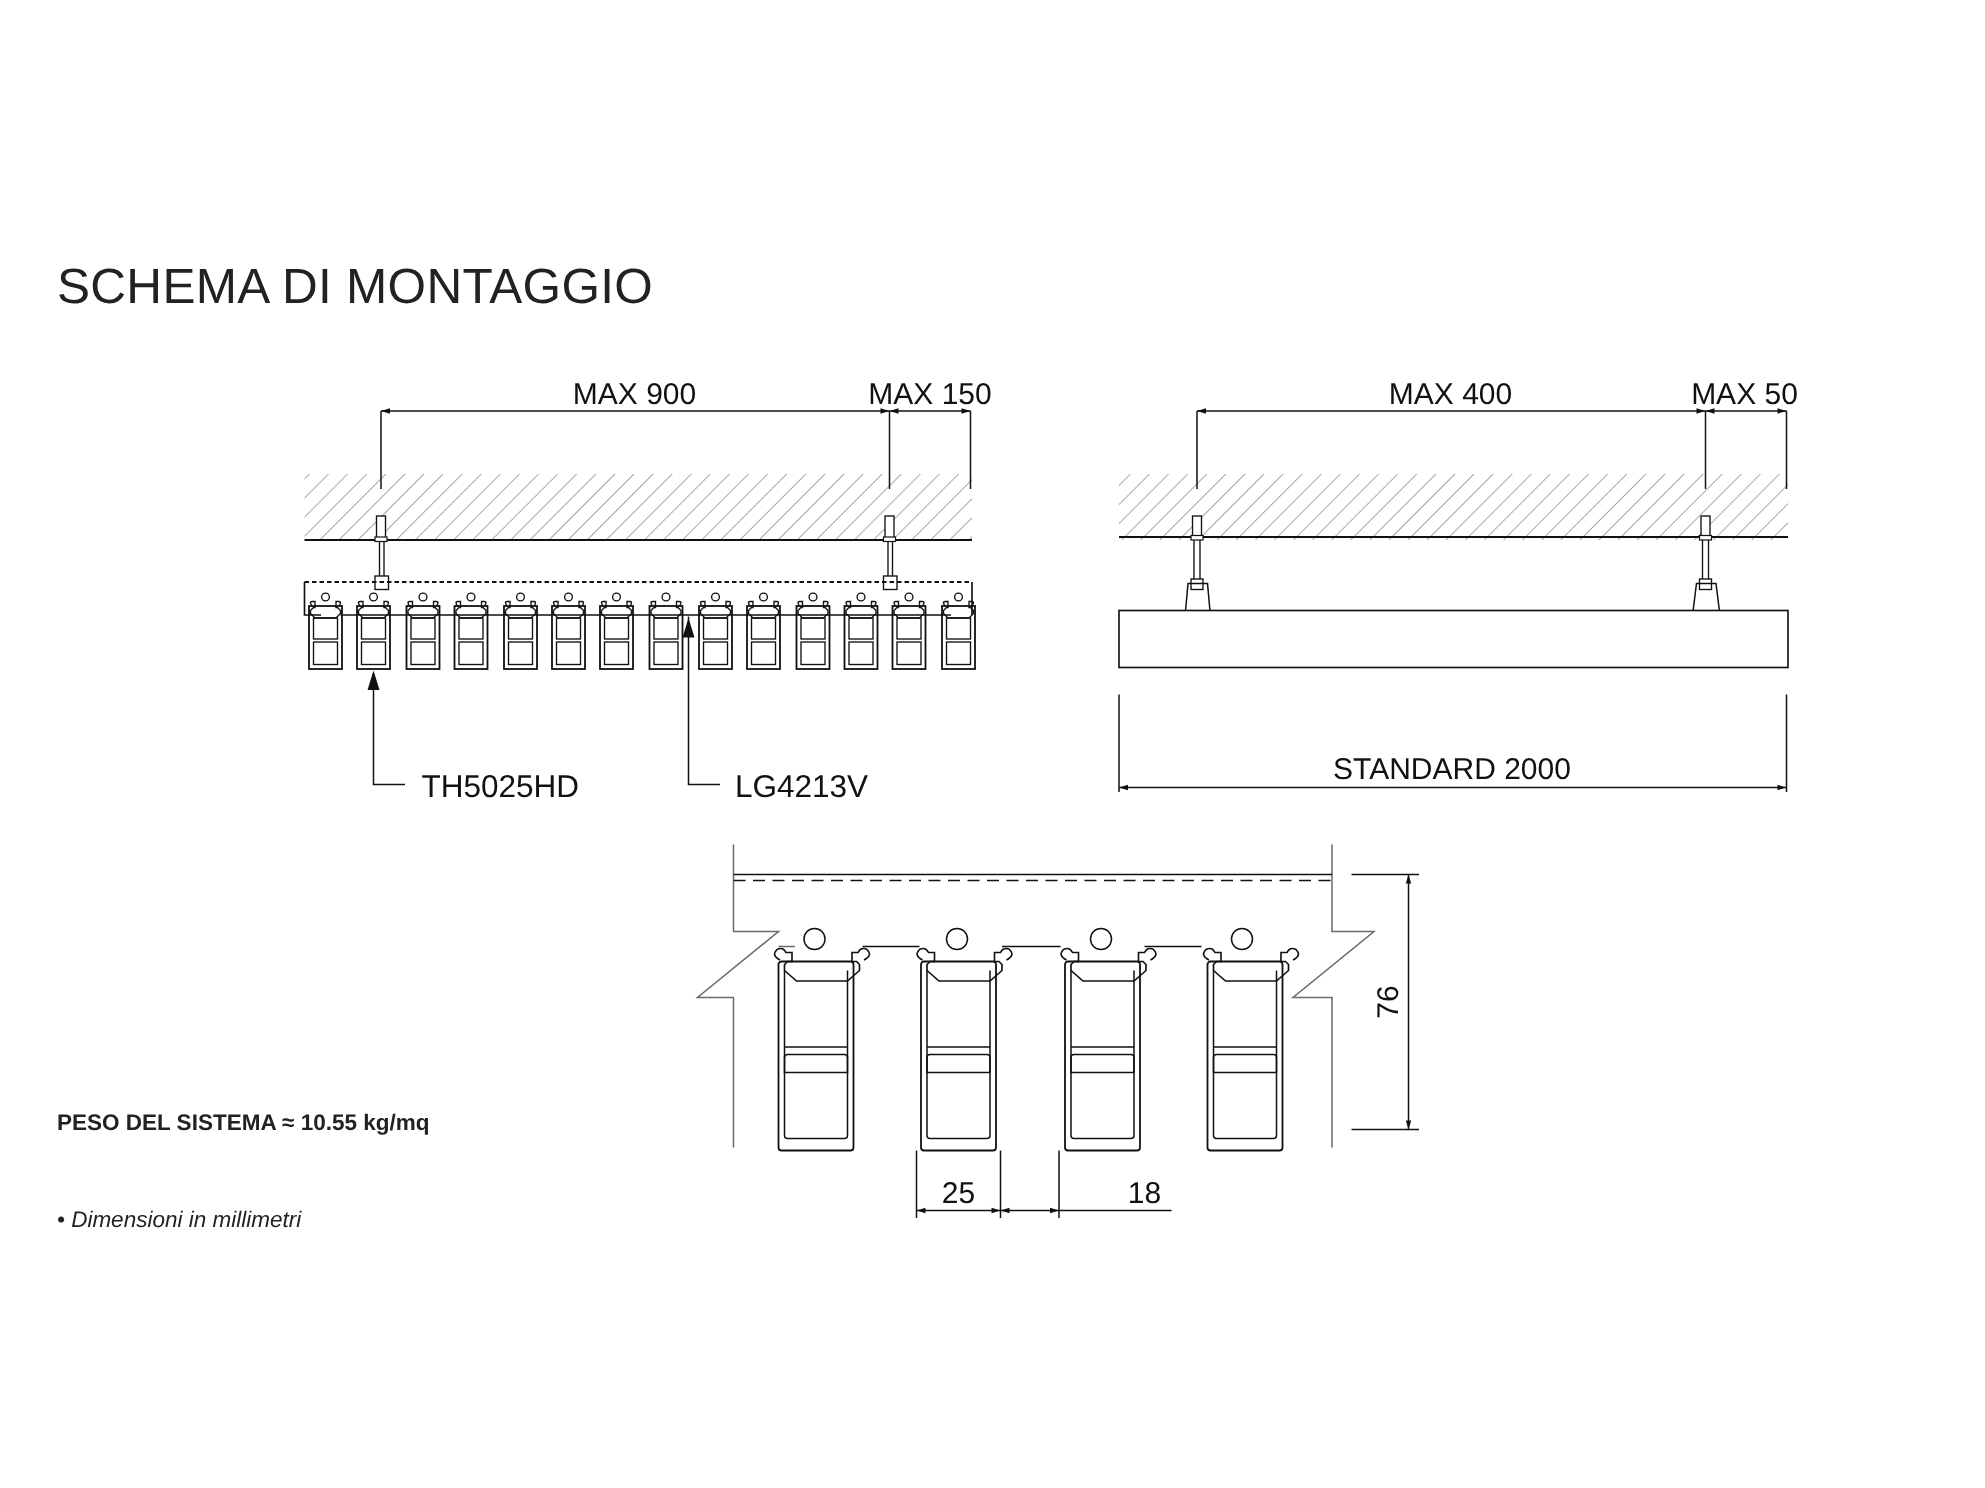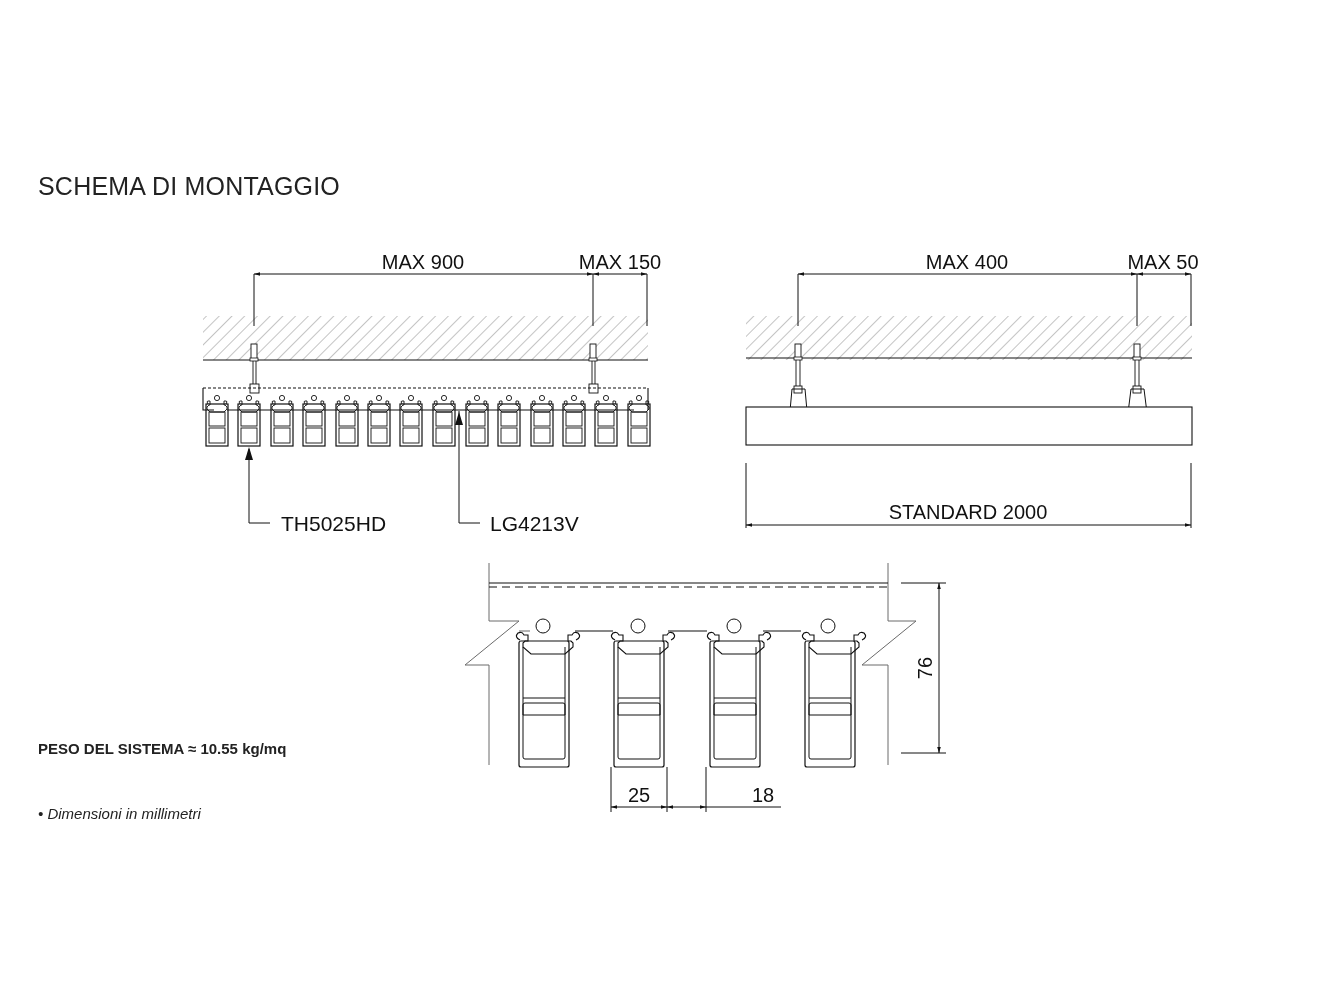--- a/index.html
+++ b/index.html
@@ -1,18 +1,18 @@
 <!DOCTYPE html>
 <html><head>
 <meta charset="utf-8">
 <style>
   html, body { margin: 0; padding: 0; background: #ffffff; }
   body { width: 1323px; height: 992px; position: relative; overflow: hidden;
          font-family: "Liberation Sans", sans-serif; color: #1a1a1a; }
-  .title { position: absolute; left: 38px; top: 172px; font-size: 25px; letter-spacing: 0.2px; color: #222; }
+  .title { position: absolute; left: 38px; top: 172px; font-size: 33px; letter-spacing: 0.2px; color: #222; }
   .note { position: absolute; left: 38px; font-size: 15px; color: #222; }
   .note1 { top: 740px; font-weight: bold; }
   .note2 { top: 805px; font-style: italic; }
   svg { position: absolute; left: 0; top: 0; }
   .lbl { font-family: "Liberation Sans", sans-serif; fill: #111; }
 </style>
 </head>
 <body>
 
 <div class="title">SCHEMA DI MONTAGGIO</div>

